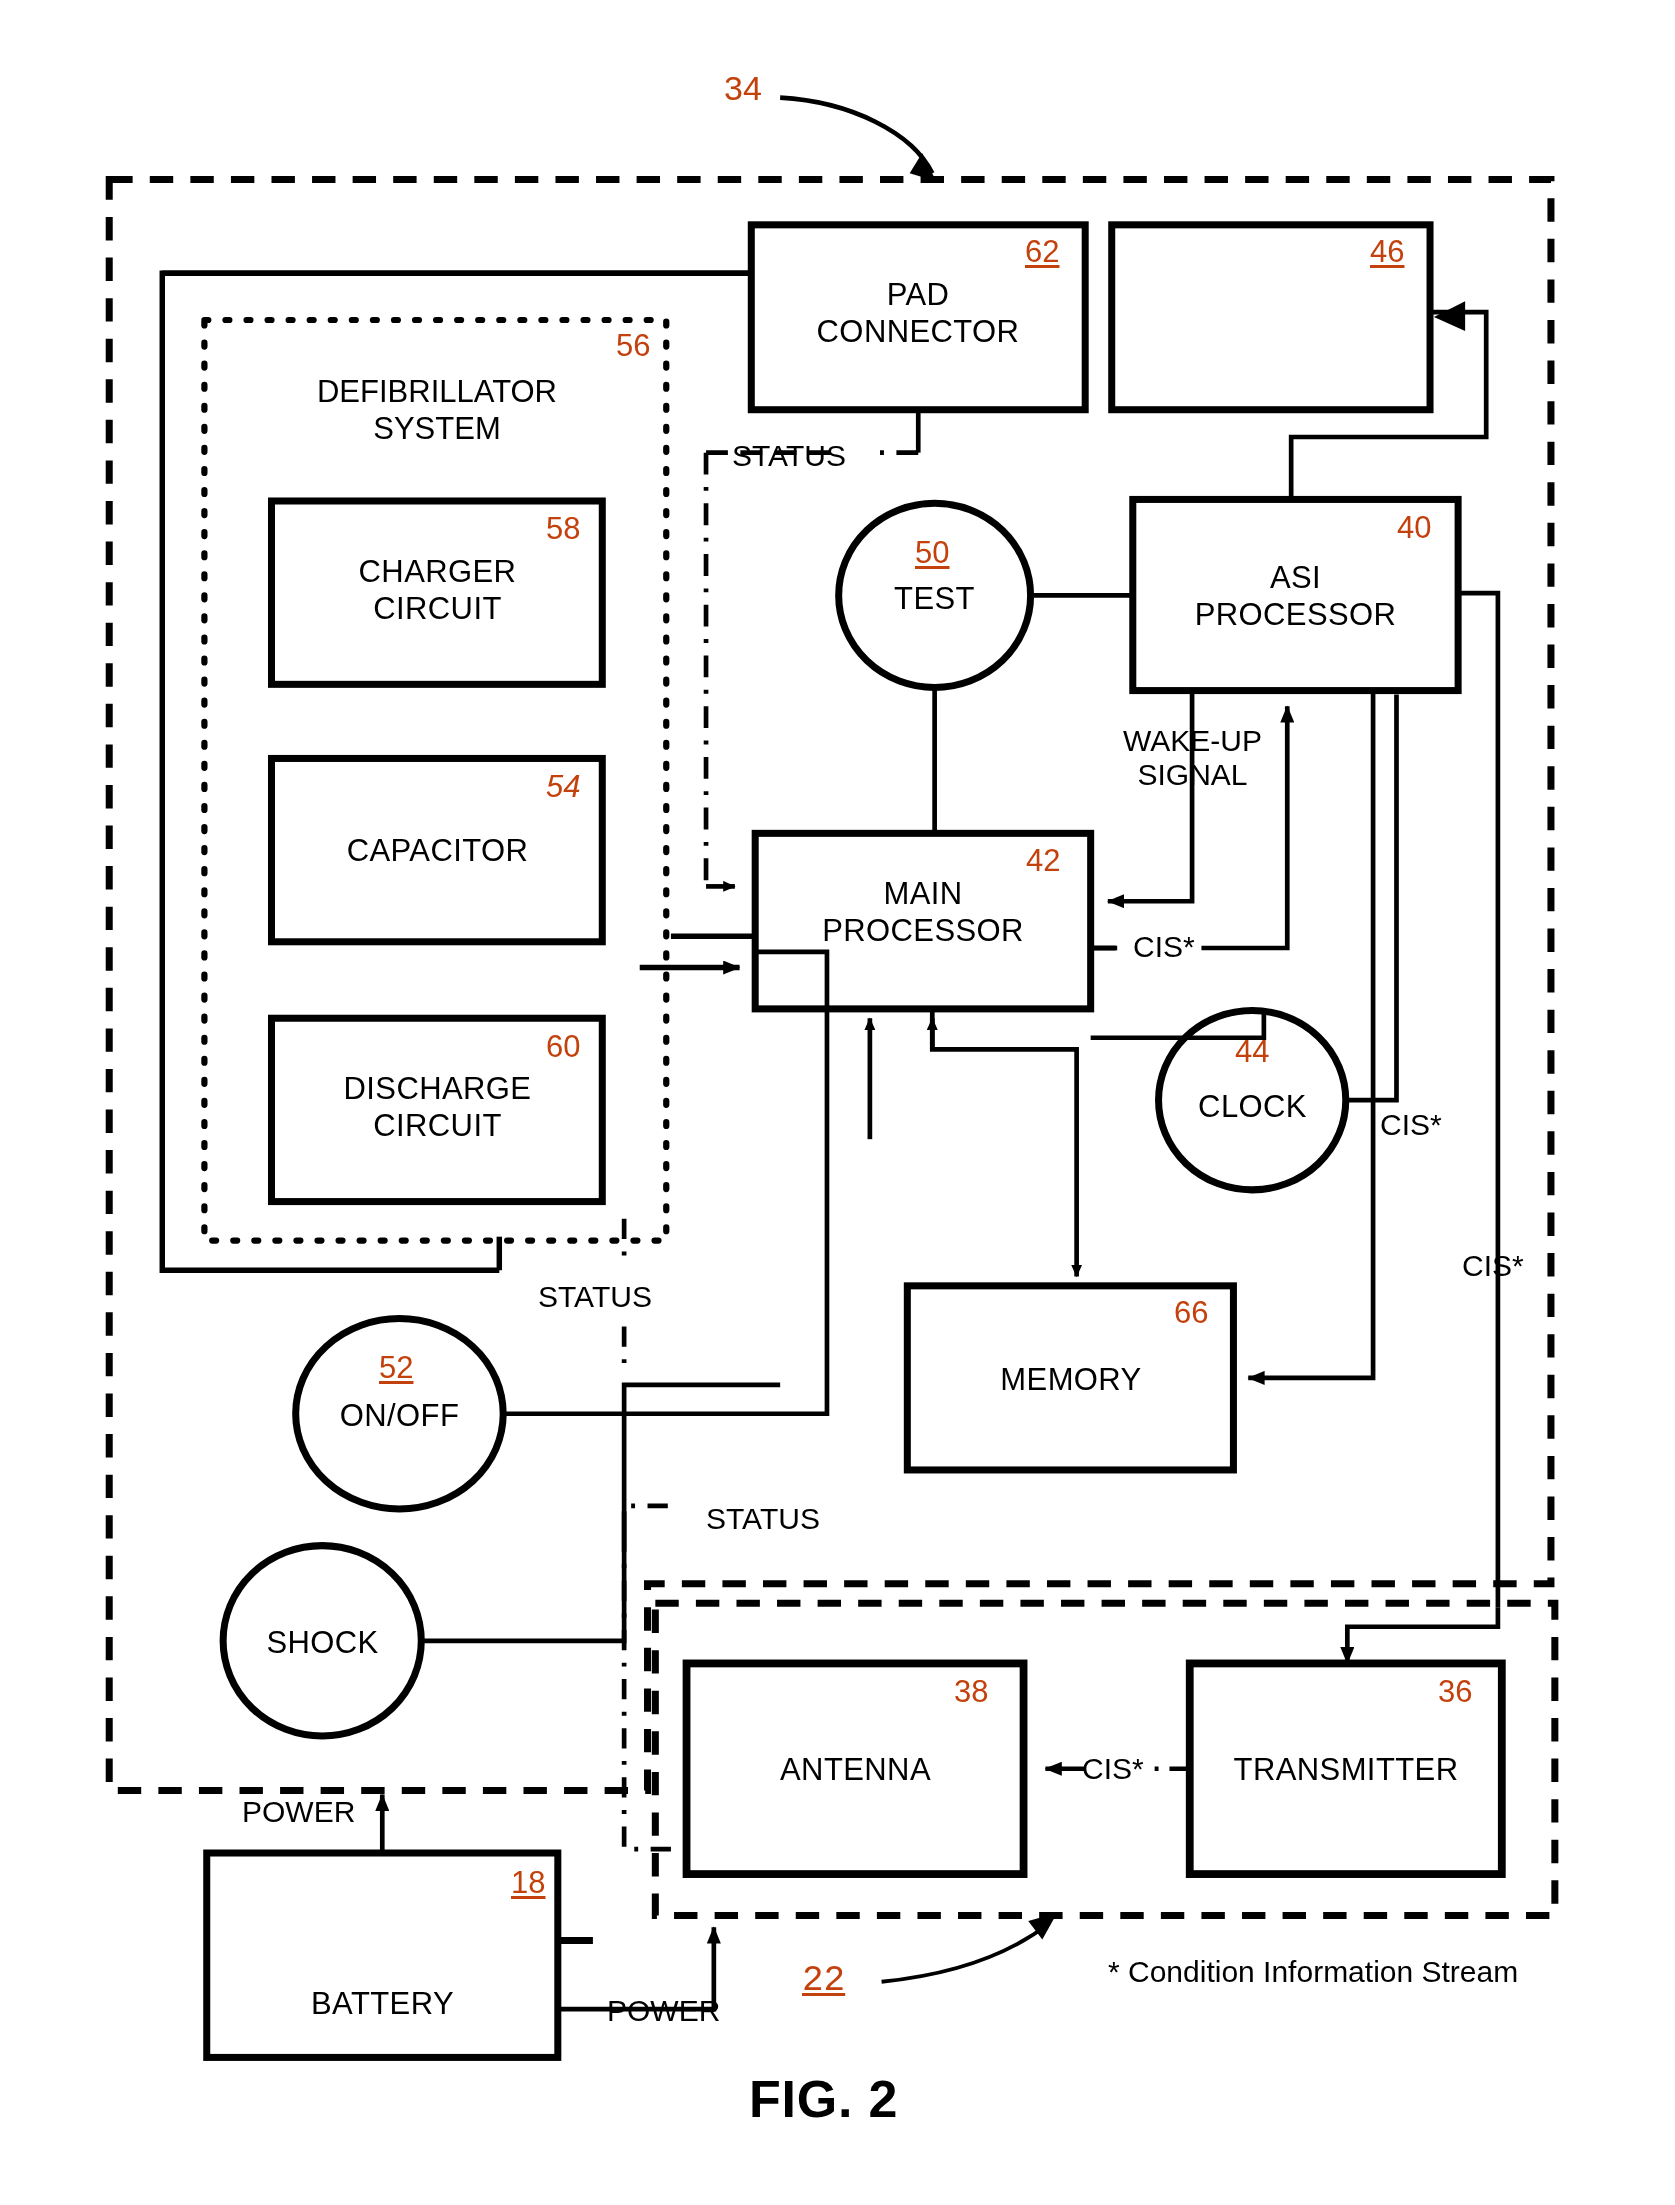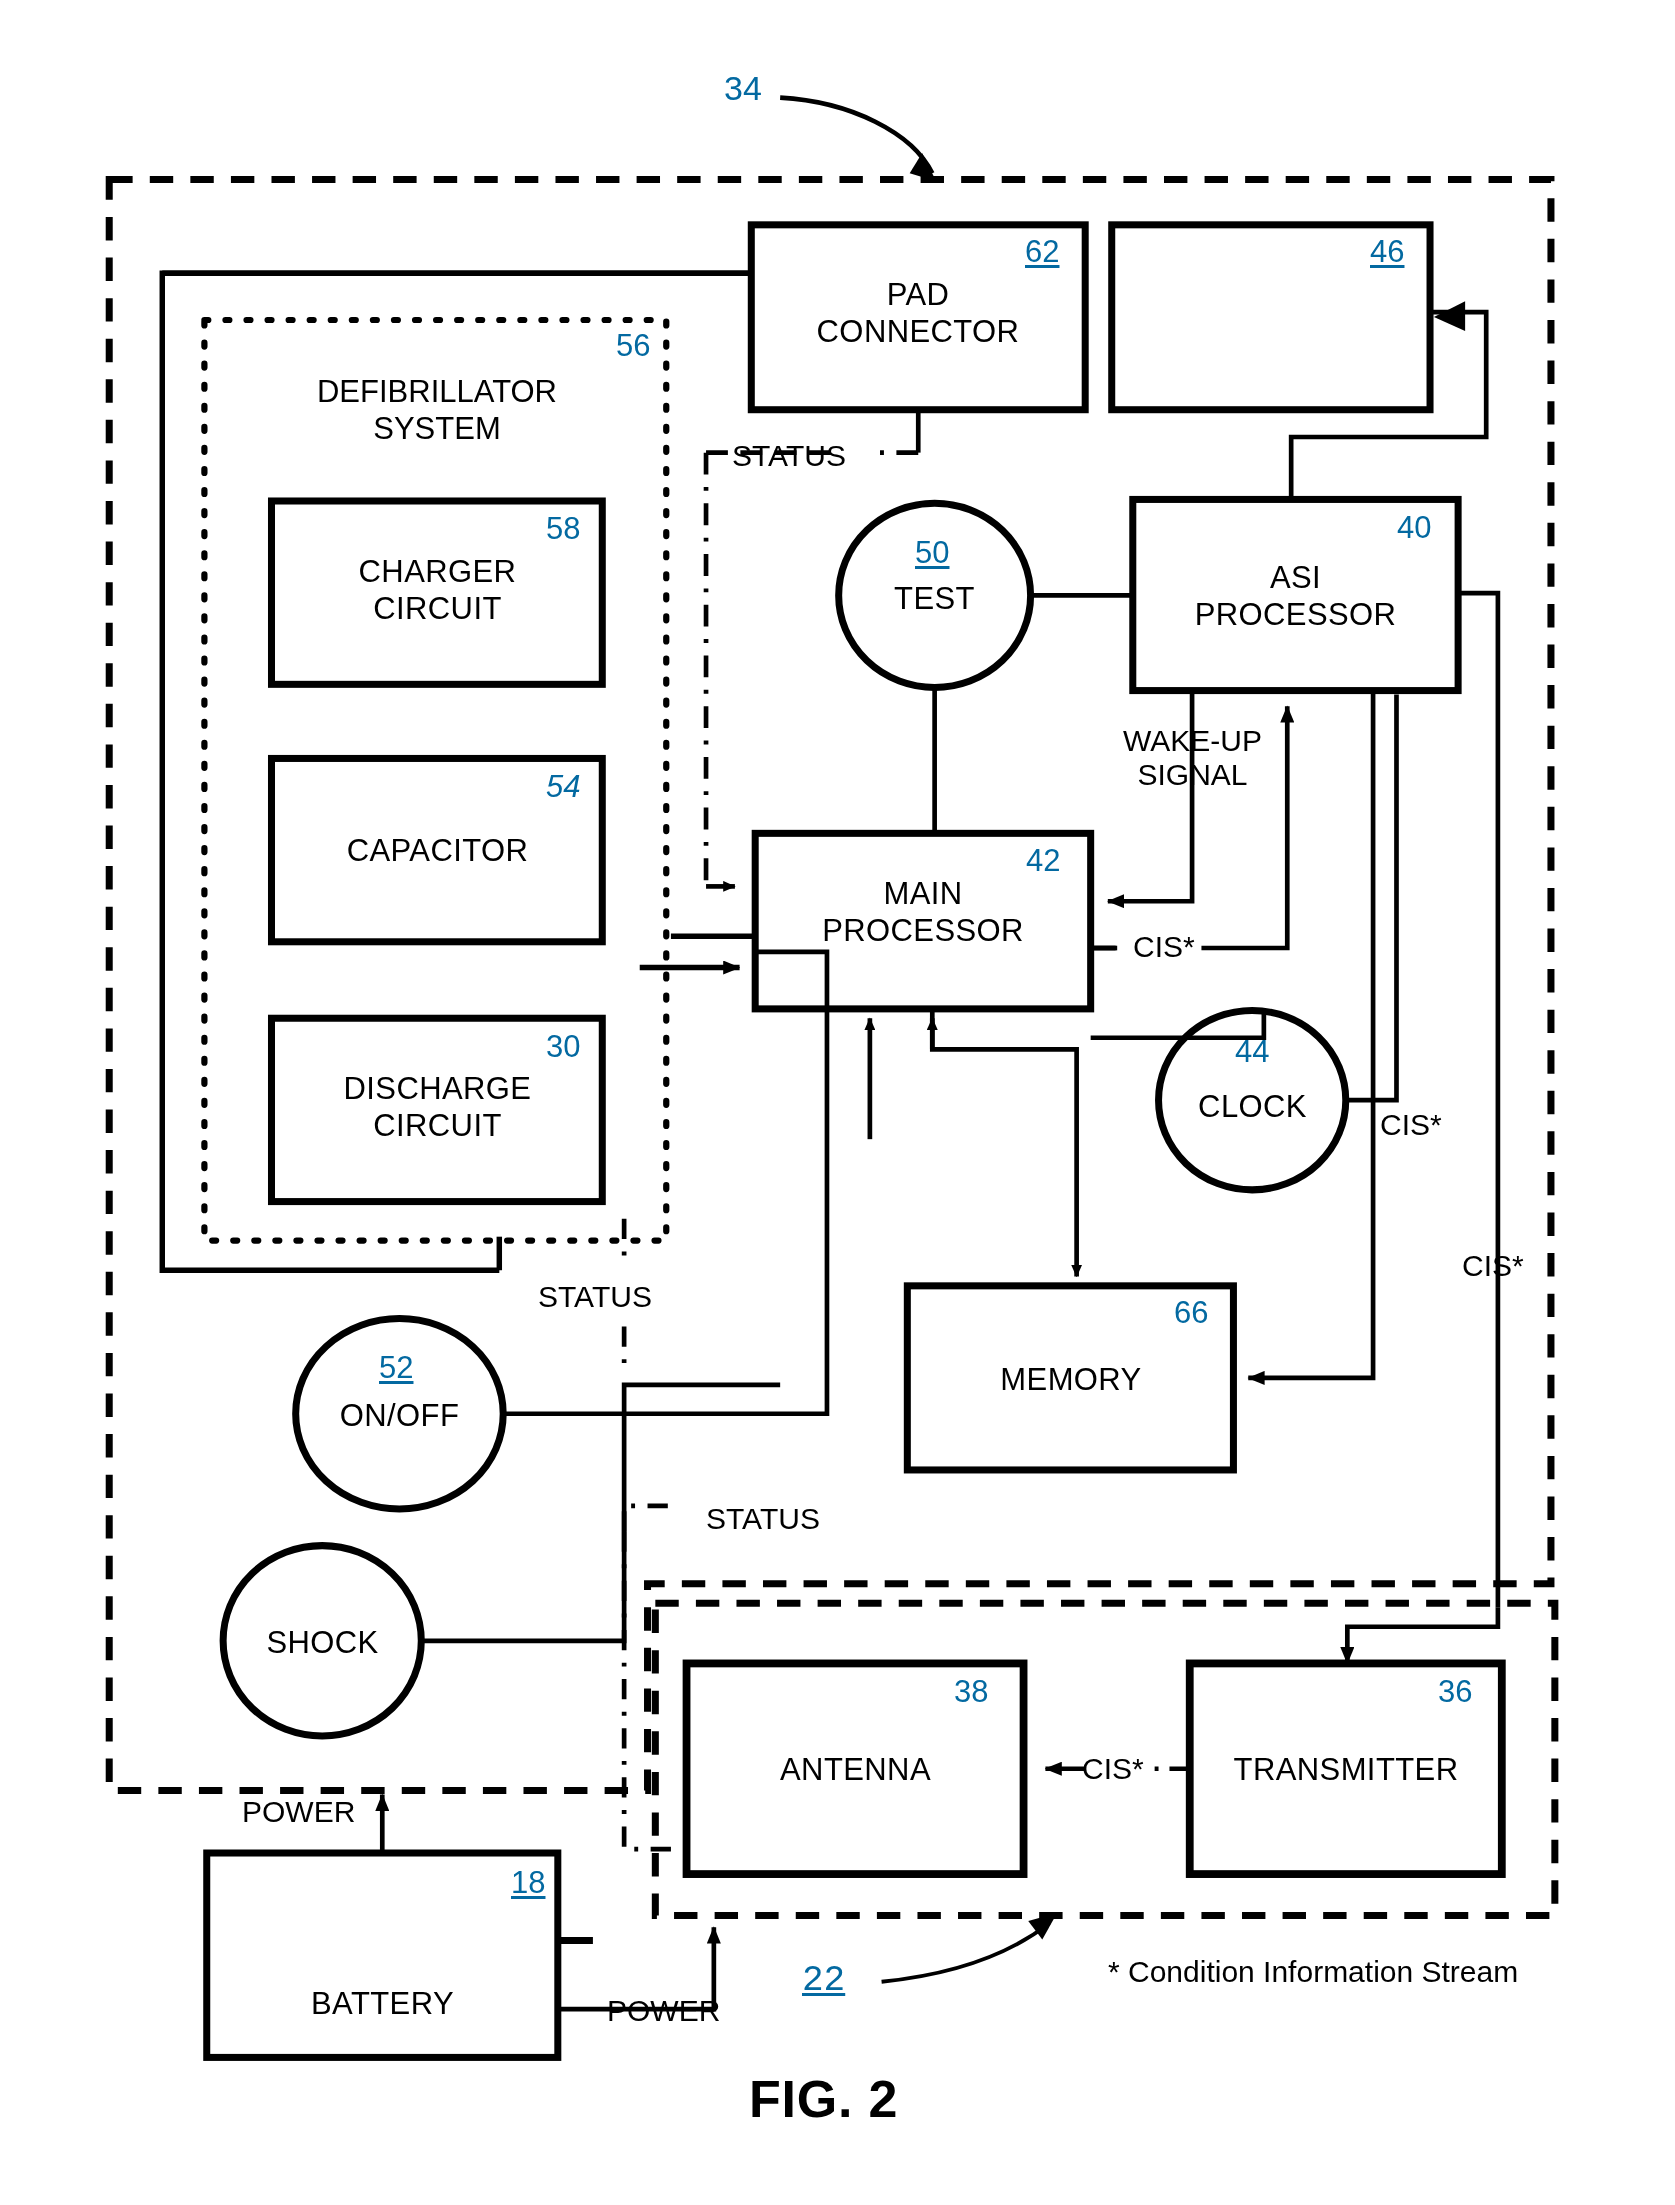--- a/index.html
+++ b/index.html
@@ -29,21 +29,21 @@
     color:#000;
   }
   .box-title{
     font-size:31px;
     letter-spacing:0.4px;
   }
   .num{
     position:absolute;
     font-size:31px;
     font-family:"Liberation Sans", sans-serif;
-    color:#0369a1;
+    color:#c2410c;
   }
   .num.u{ text-decoration:underline; text-underline-offset:3.1px;}
   .wire-lbl{
     position:absolute;
     font-size:30px;
     white-space:pre;
     font-family:"Liberation Sans", sans-serif;
   }
   .figcap{
     position:absolute;
@@ -222,21 +222,21 @@
 
   <div class="lbl box-title" style="left:272px; top:554px; width:331px;">CHARGER
 CIRCUIT</div>
   <div class="num" style="left:546px; top:511px;">58</div>
 
   <div class="lbl box-title" style="left:272px; top:833px; width:331px;">CAPACITOR</div>
   <div class="num" style="left:546px; top:769px;font-style:italic;">54</div>
 
   <div class="lbl box-title" style="left:272px; top:1071px; width:331px;">DISCHARGE
 CIRCUIT</div>
-  <div class="num" style="left:546px; top:1029px;">30</div>
+  <div class="num" style="left:546px; top:1029px;">60</div>
 
   <div class="num u" style="left:915px; top:535px;">50</div>
   <div class="lbl box-title" style="left:841px; top:581px; width:187px;">TEST</div>
 
   <div class="lbl box-title" style="left:1133px; top:560px; width:325px;">ASI
 PROCESSOR</div>
   <div class="num" style="left:1397px; top:510px;">40</div>
 
   <div class="lbl box-title" style="left:755px; top:876px; width:336px;">MAIN
 PROCESSOR</div>

